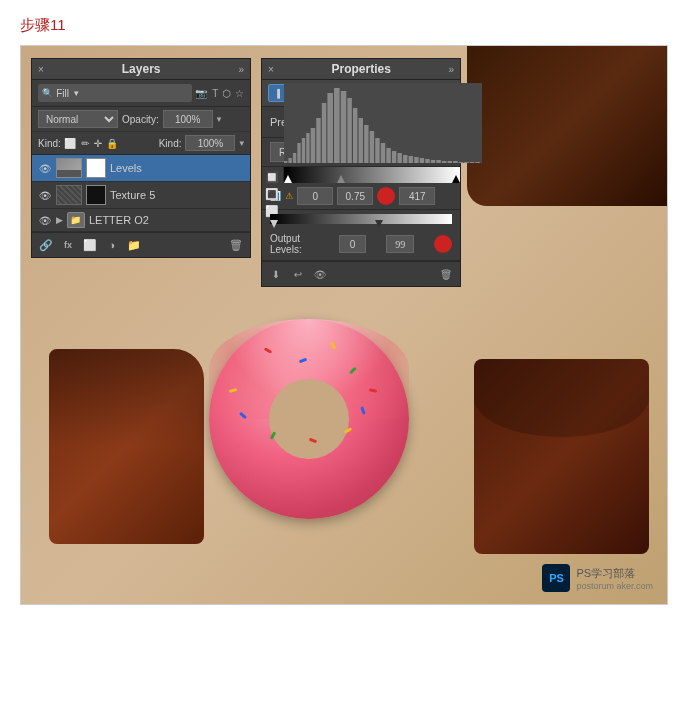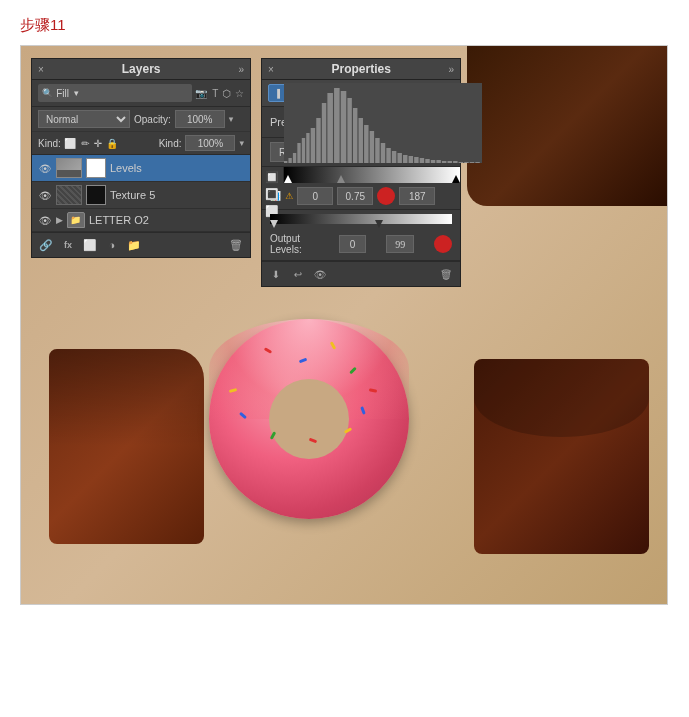--- a/index.html
+++ b/index.html
@@ -171,21 +171,21 @@
       align-items: center;
       gap: 4px;
       border-bottom: 1px solid #333;
     }
     .blend-select {
       background: #555;
       border: 1px solid #666;
       color: #ccc;
       font-size: 10px;
       padding: 1px 3px;
-      width: 92px;
+      width: 80px;
       height: 18px;
     }
     .opacity-box {
       background: #555;
       border: 1px solid #666;
       color: #ccc;
       font-size: 10px;
       padding: 1px 3px;
       width: 50px;
       height: 18px;
@@ -465,20 +465,27 @@
       <div class="sprinkle" style="background:#30a030;top:50px;left:140px;transform:rotate(-45deg);"></div>
       <div class="sprinkle" style="background:#e03030;top:70px;left:160px;transform:rotate(10deg);"></div>
       <div class="sprinkle" style="background:#3060e0;top:90px;left:150px;transform:rotate(70deg);"></div>
       <div class="sprinkle" style="background:#f0c020;top:110px;left:135px;transform:rotate(-30deg);"></div>
       <div class="sprinkle" style="background:#e03030;top:120px;left:100px;transform:rotate(20deg);"></div>
       <div class="sprinkle" style="background:#30a030;top:115px;left:60px;transform:rotate(-60deg);"></div>
       <div class="sprinkle" style="background:#3060e0;top:95px;left:30px;transform:rotate(40deg);"></div>
       <div class="sprinkle" style="background:#f0c020;top:70px;left:20px;transform:rotate(-15deg);"></div>
     </div>
 
+    <div class="watermark">
+      <div class="ps-logo">PS</div>
+      <div class="watermark-text">
+        <div>PS学习部落</div>
+        <div style="font-size:9px;color:#777;">postorum aker.com</div>
+      </div>
+    </div>
 
     <div class="layers-panel">
       <div class="panel-header">
         <span style="font-size:10px;color:#aaa;">×</span>
         <span class="panel-title">Layers</span>
         <span style="font-size:10px;color:#aaa;">»</span>
       </div>
 
       <div class="panel-search">
         <div class="search-box">
@@ -636,21 +643,21 @@
           </div>
         </div>
       </div>
 
       <div class="prop-values-row">
         <span class="val-icon" style="font-size:9px;">📊</span>
         <span style="font-size:9px;color:#f0a000;">⚠</span>
         <div class="val-input" style="display:flex;align-items:center;justify-content:center;">0</div>
         <div class="val-input" style="display:flex;align-items:center;justify-content:center;">0.75</div>
         <div class="red-icon"></div>
-        <div class="val-input" style="display:flex;align-items:center;justify-content:center;">187</div>
+        <div class="val-input" style="display:flex;align-items:center;justify-content:center;">417</div>
       </div>
 
       <div style="height:10px;background:linear-gradient(to right,#000,#fff);margin:4px 8px;position:relative;">
         <div style="position:absolute;left:0;bottom:-4px;width:0;height:0;border-left:4px solid transparent;border-right:4px solid transparent;border-top:8px solid #ccc;"></div>
         <div style="position:absolute;right:38%;bottom:-4px;width:0;height:0;border-left:4px solid transparent;border-right:4px solid transparent;border-top:8px solid #333;"></div>
       </div>
 
       <div class="output-full-row">
         <span class="output-label">Output Levels:</span>
         <div class="val-input" style="display:flex;align-items:center;justify-content:center;">0</div>

